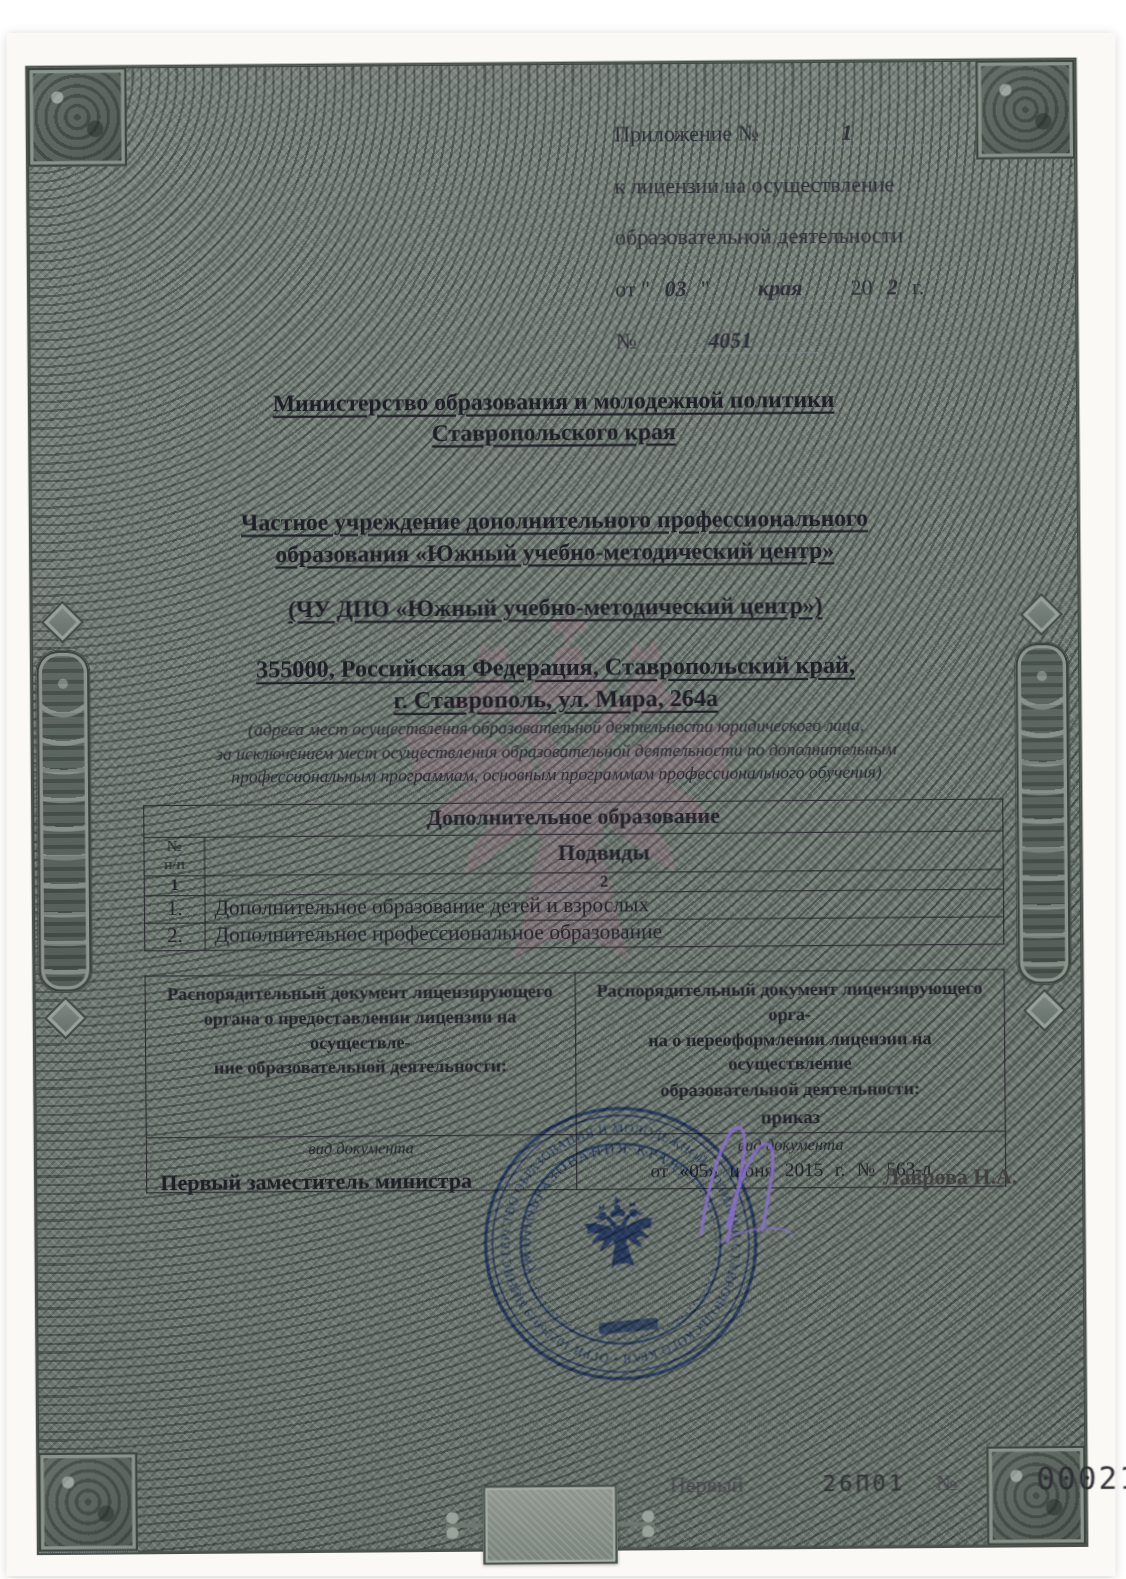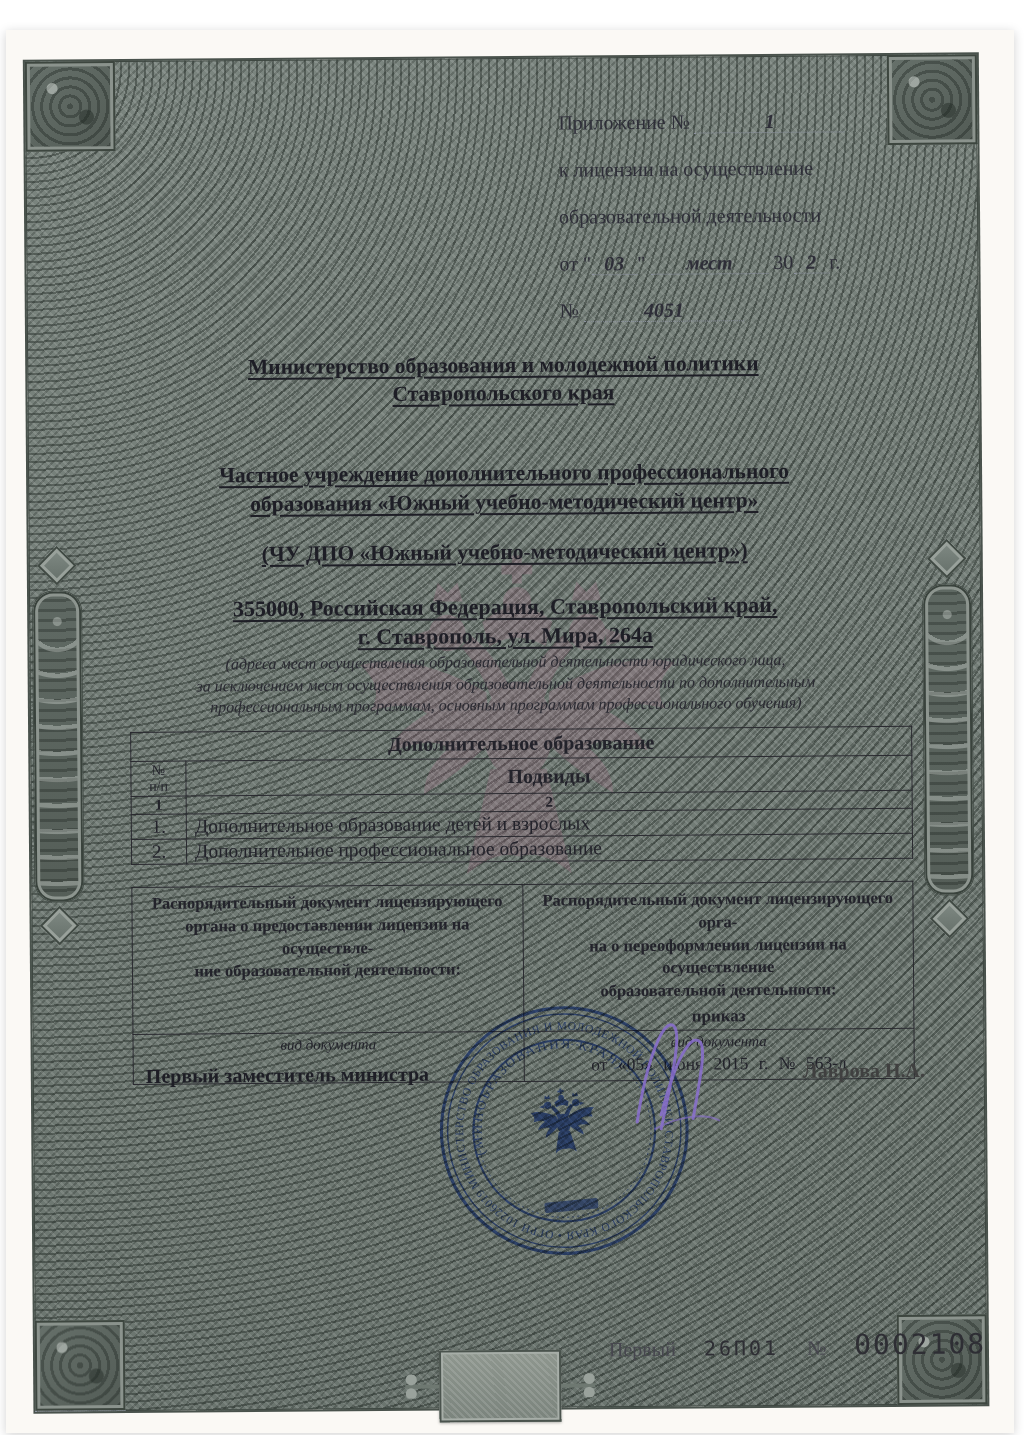--- a/index.html
+++ b/index.html
@@ -83,21 +83,21 @@
   .sig-title{left:143px;top:1062px;font-size:20px;font-weight:bold;color:#1e1e26;}
   .sig-name{left:800px;top:1062px;font-size:20px;font-weight:bold;color:#404040;}
 
   .watermark{left:292px;top:545px;width:452px;height:420px;color:#bb6e92;opacity:.20;z-index:1;}
   .stamp{left:432px;top:1002px;width:258px;height:258px;color:#4a6fd4;opacity:.88;
          transform:rotate(-5deg);mix-blend-mode:multiply;z-index:4;}
   .autograph{left:612px;top:998px;width:150px;height:175px;z-index:5;}
 
   .serial{left:604px;top:1331px;display:flex;align-items:baseline;gap:28px;z-index:3;}
   .serial .lbl{font-size:20px;color:#46464e;}
-  .serial .mono{font-family:"DejaVu Sans Mono","Liberation Mono",monospace;color:#2e2e34;}
+  .serial .mono{font-family:"DejaVu Sans Mono","Liberation Mono",monospace;color:#2e2e34;margin-left:44px;}
   .series-val{font-size:20px;letter-spacing:3px;}
   .number-val{font-size:28px;letter-spacing:2px;}
   .z2{z-index:2;}
 </style>
 </head>
 <body>
 
 <div class="scan">
   <svg width="0" height="0" style="position:absolute">
     <defs>
@@ -141,22 +141,22 @@
     <svg class="abs watermark" viewBox="0 0 120 120">
       <use href="#eagle" fill="currentColor"></use>
     </svg>
 
     <div class="abs appendix z2">
       <div><span>Приложение №</span>
         <span class="bl val" style="min-width:150px">1</span></div>
       <div>к лицензии   на осуществление</div>
       <div>образовательной деятельности</div>
       <div><span>от "</span><span class="bl val" style="min-width:46px">03</span><span>"</span>
-        <span class="bl val" style="min-width:118px">мест</span>
-        <span>30</span><span class="bl val" style="min-width:36px">2</span><span>г.</span></div>
+        <span class="bl val" style="min-width:118px">края</span>
+        <span>20</span><span class="bl val" style="min-width:36px">2</span><span>г.</span></div>
       <div><span>№</span>
         <span class="bl val" style="min-width:160px">4051</span></div>
     </div>
 
     <div class="abs ministry center b u pre z2">Министерство образования и молодежной политики
 Ставропольского края</div>
     <div class="abs orgname center b u pre z2">Частное учреждение дополнительного профессионального
 образования «Южный учебно-методический центр»</div>
     <div class="abs orgshort center b u z2">(ЧУ ДПО «Южный учебно-методический центр»)</div>
     <div class="abs address center b u pre z2">355000, Российская Федерация, Ставропольский край,

